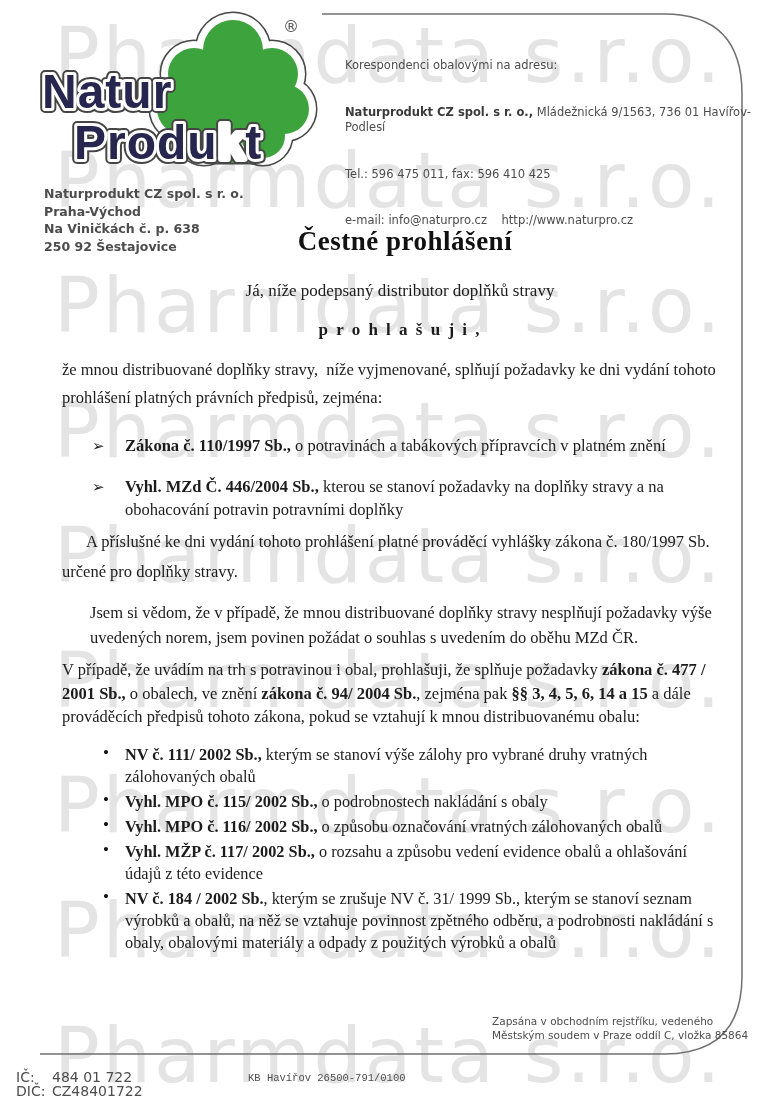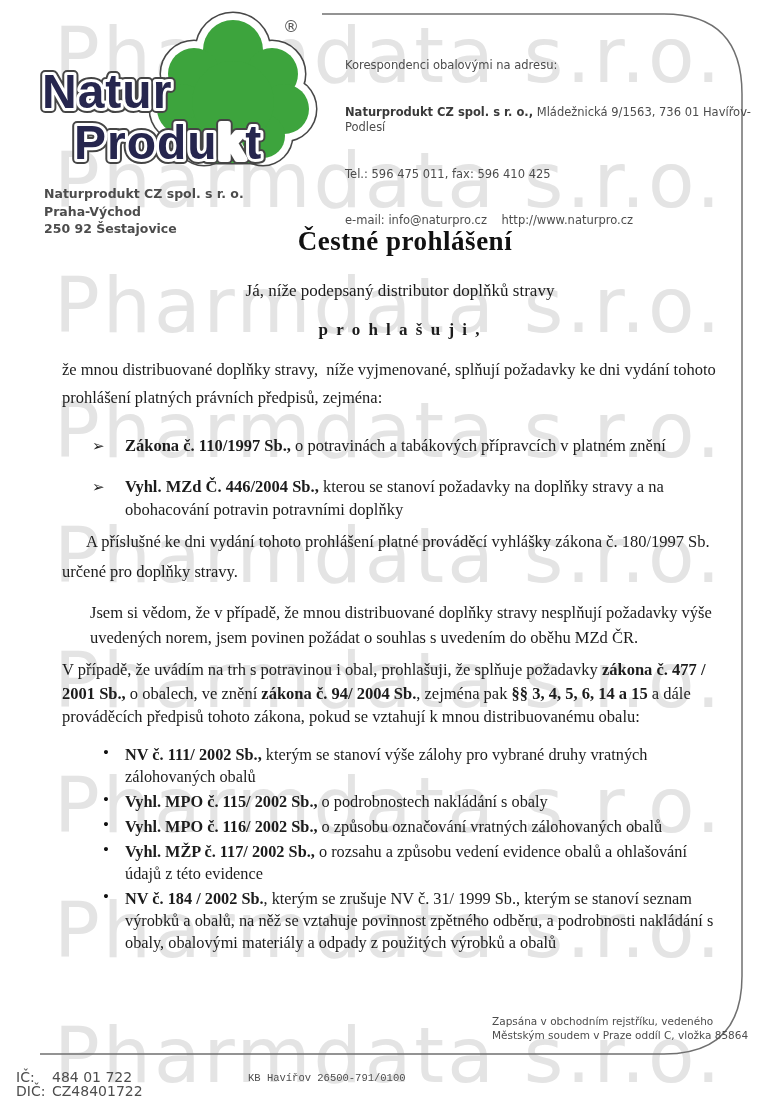--- a/index.html
+++ b/index.html
@@ -121,20 +121,21 @@
   <div class="contact">
     <div>Korespondenci obalovými na adresu:</div>
     <div><b>Naturprodukt CZ spol. s r. o.,</b><span> Mládežnická 9/1563, 736 01 Havířov-Podlesí</span></div>
     <div>Tel.: 596 475 011, fax: 596 410 425</div>
     <div>e-mail: info@naturpro.cz    http://www.naturpro.cz</div>
   </div>
 
   <div class="company-block">
     <div>Naturprodukt CZ spol. s r. o.</div>
     <div>Praha-Východ</div>
+    <div>Na Viničkách č. p. 638</div>
     <div>250 92 Šestajovice</div>
   </div>
 
   <div class="doc title">Čestné prohlášení</div>
   <div class="doc intro">Já, níže podepsaný distributor doplňků stravy</div>
   <div class="doc prohlasuji">p r o h l a š u j i ,</div>
 
   <div class="doc para1">že mnou distribuované doplňky stravy,  níže vyjmenované, splňují požadavky ke dni vydání tohoto prohlášení platných právních předpisů, zejména:</div>
 
   <div class="doc arrow-list">

